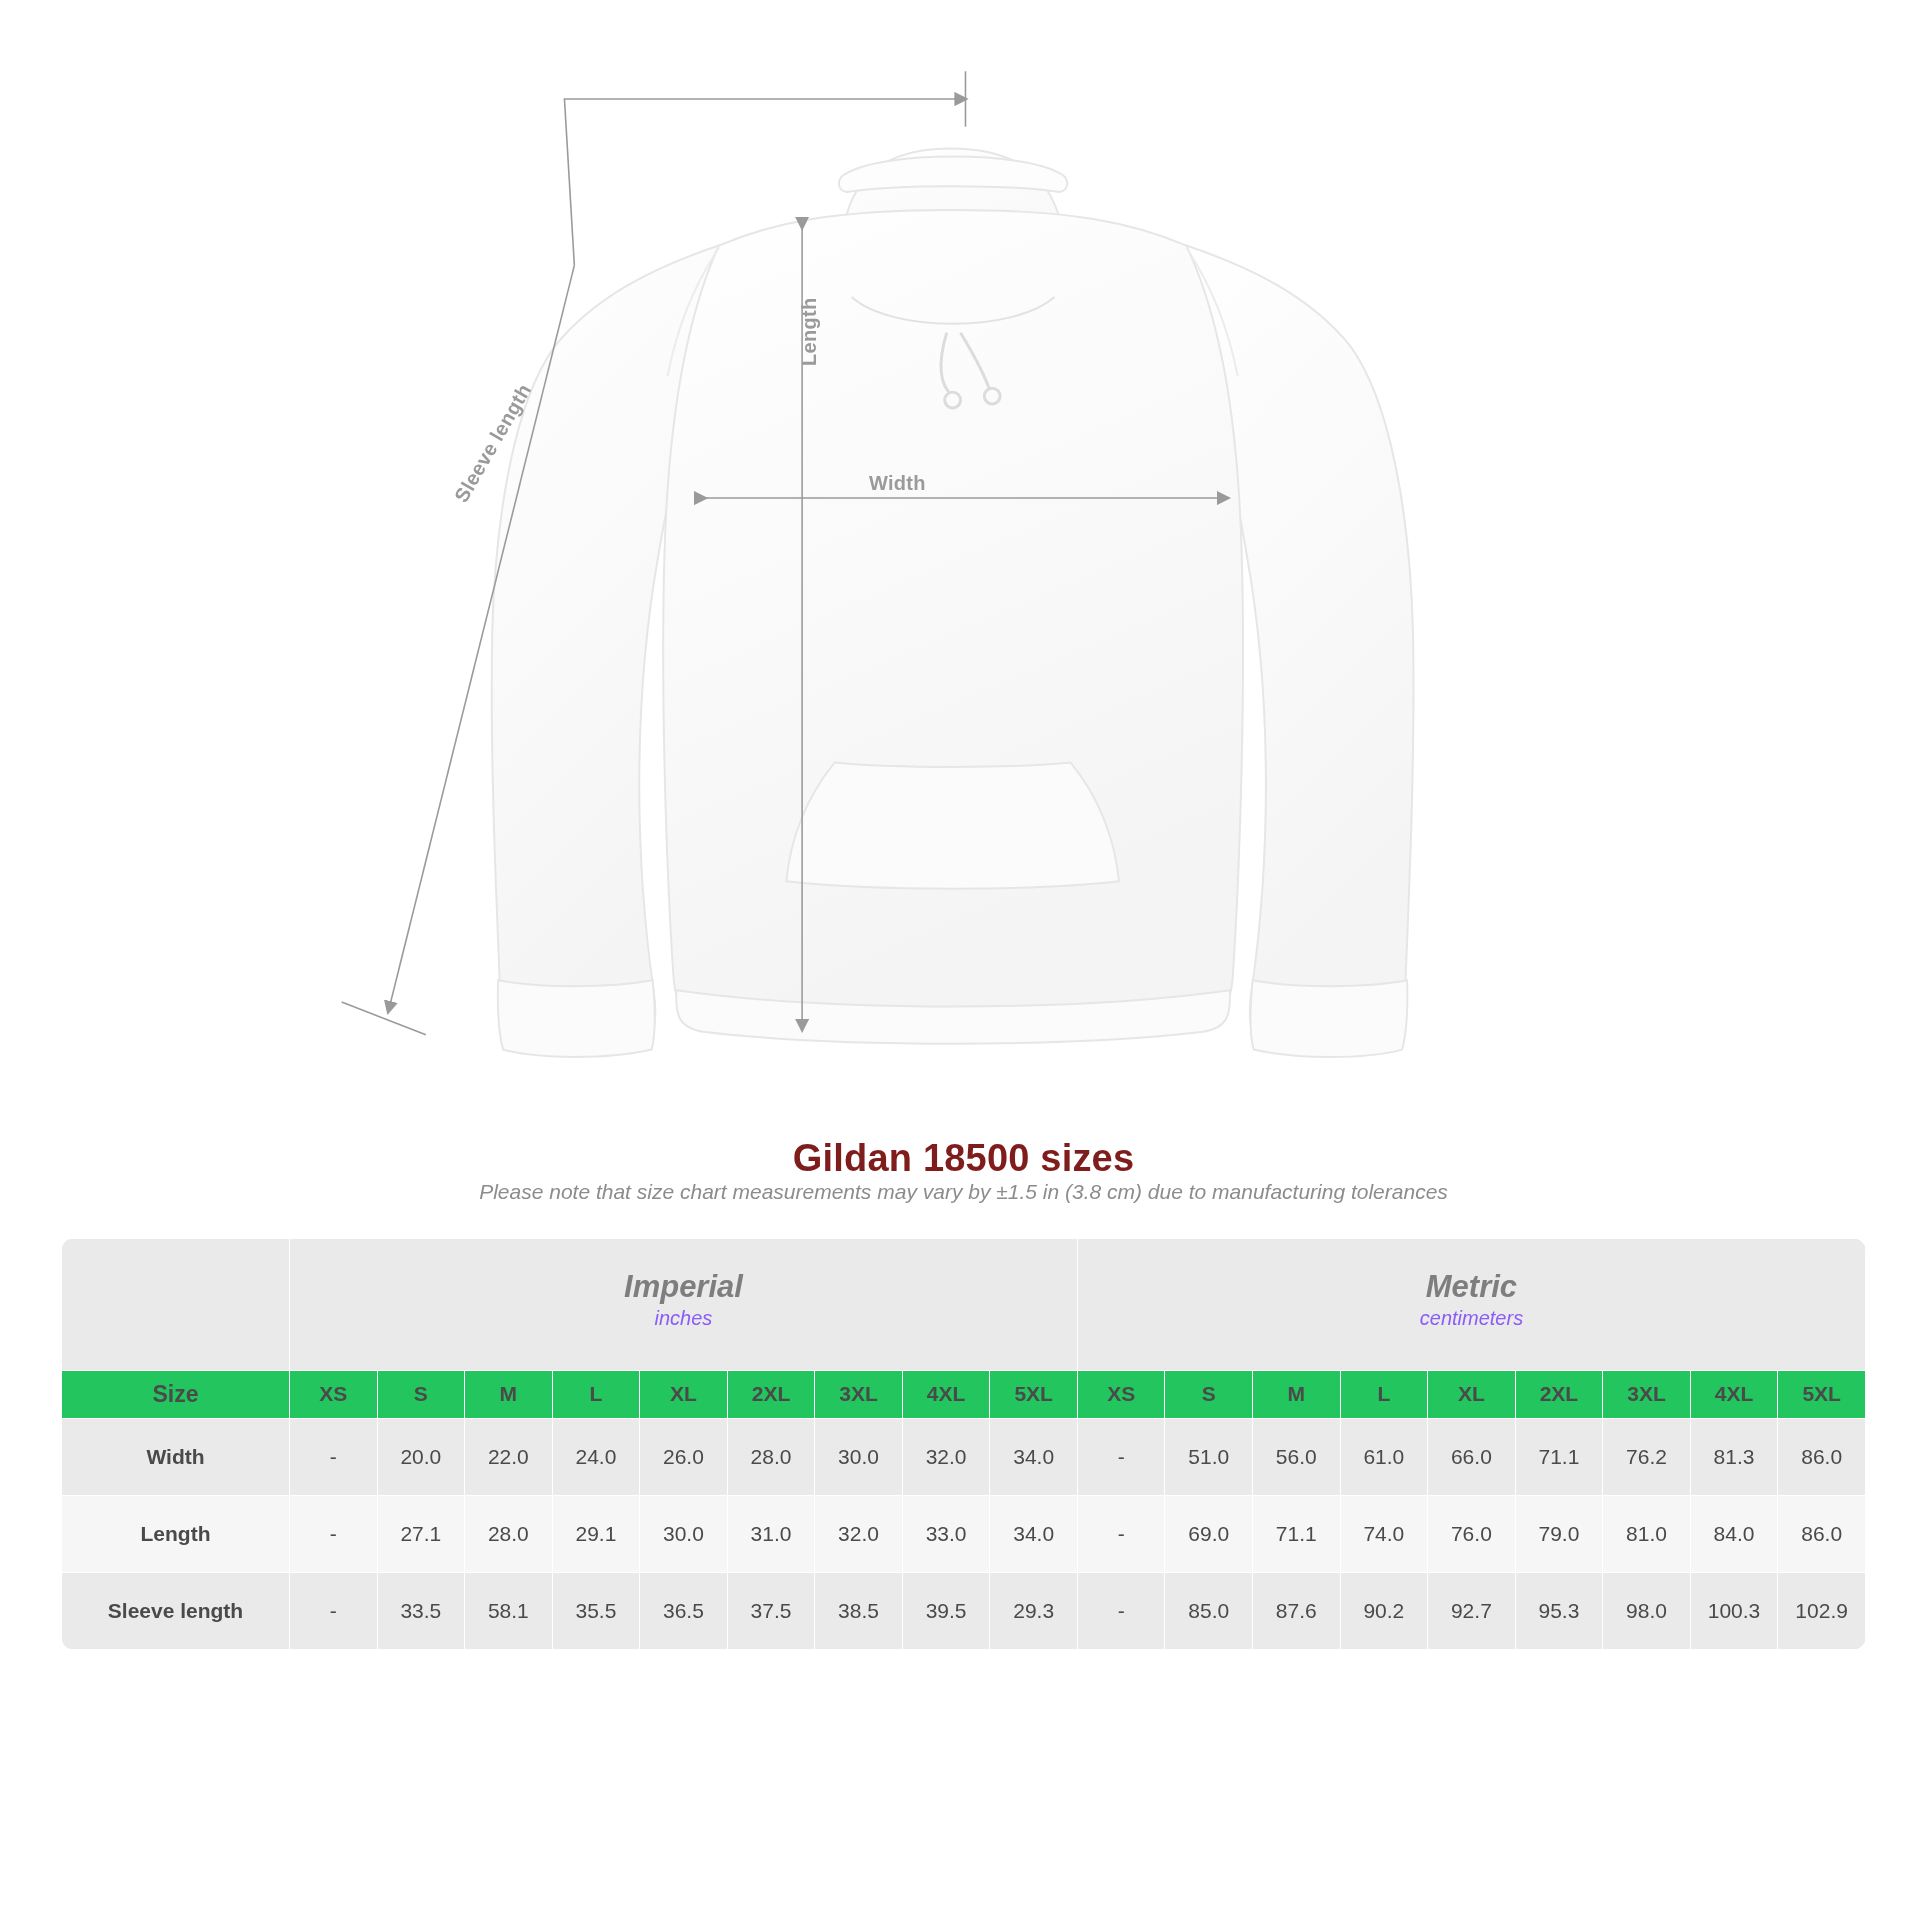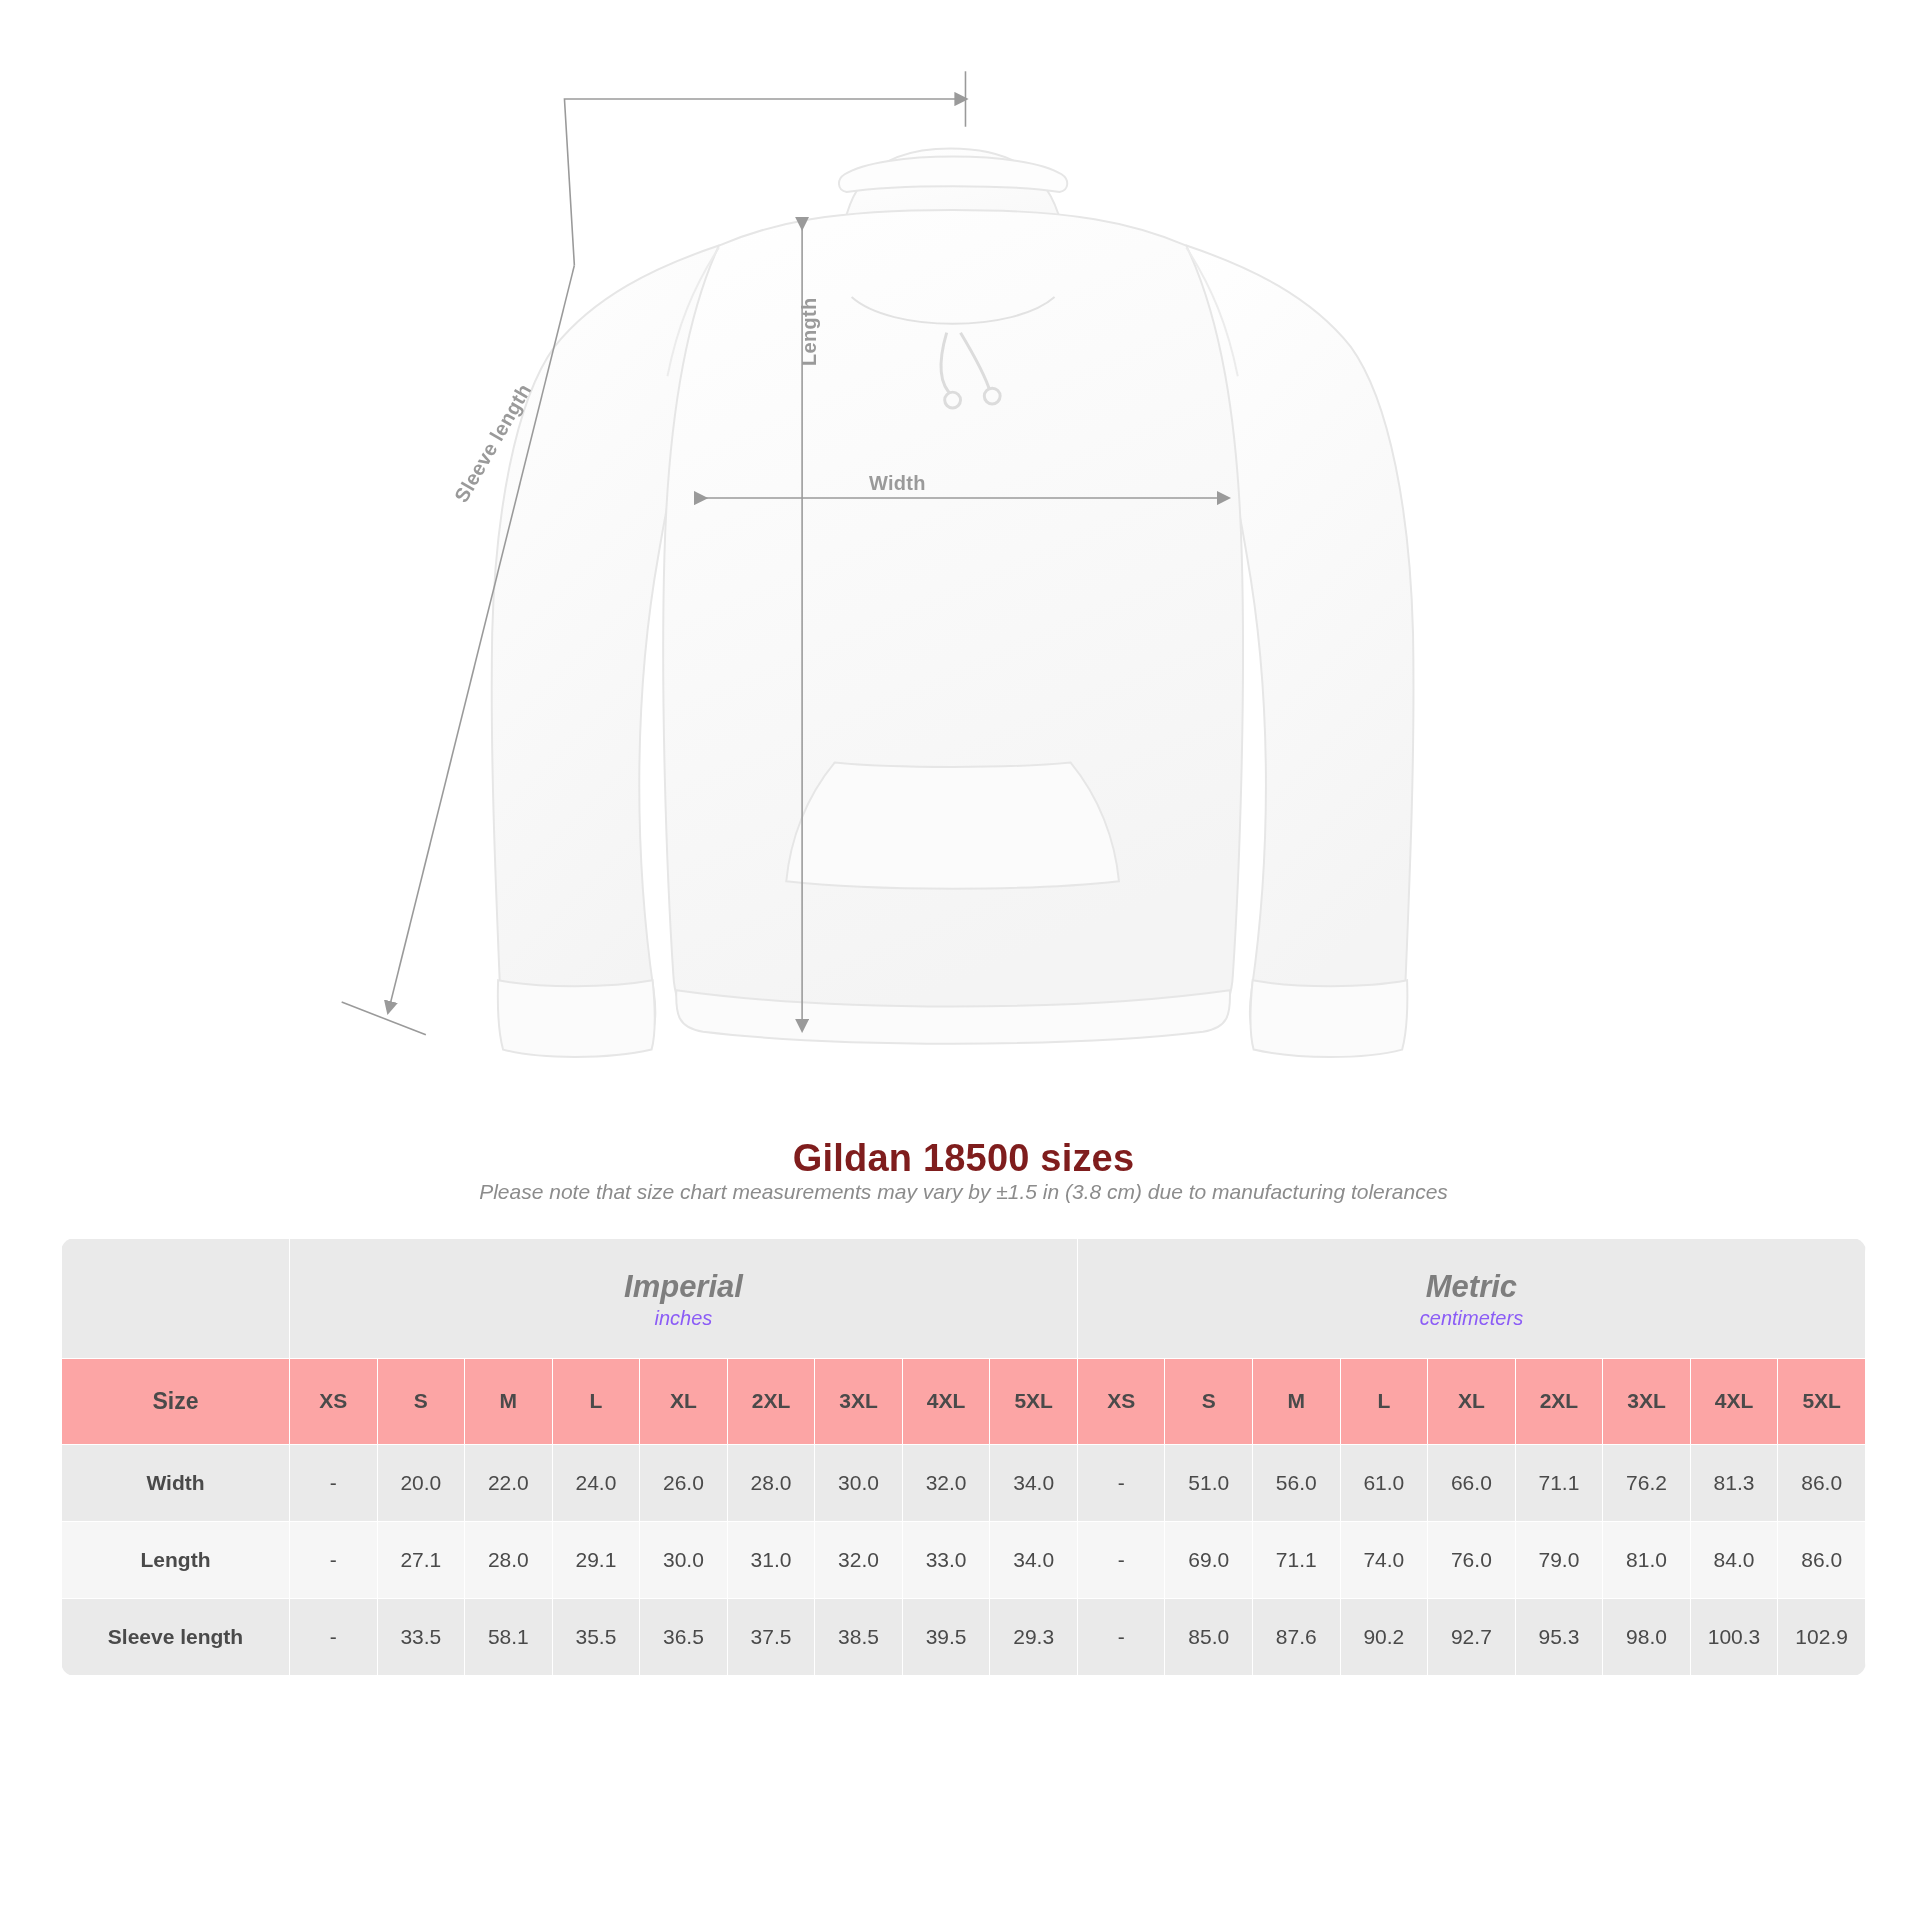--- a/index.html
+++ b/index.html
@@ -77,39 +77,39 @@
   table.sizes td, table.sizes th {
     text-align: center;
     vertical-align: middle;
     font-size: 21px;
     color: #4a4a4a;
     border: 1px solid #ffffff;
   }
   
   .unit-row td {
     background: #eaeaea;
-    padding: 30px 0 28px 0;
+    padding: 30px 0 40px 0;
   }
   .unit-name {
     font-size: 31px;
     font-weight: bold;
     font-style: italic;
     color: #7e7e7e;
     line-height: 1.15;
   }
   .unit-sub {
     font-size: 20px;
     font-style: italic;
     color: #8b5cf6;
     margin-top: 2px;
   }
   
   .size-row td {
-    background: #fca5a5;
-    padding: 29px 0;
+    background: #22c55e;
+    padding: 10px 0;
     font-size: 23px;
     font-weight: bold;
     color: #555555;
   }
   .size-row td.rowhead {
     font-size: 23px;
     font-weight: bold;
     color: #4a4a4a;
   }
   

